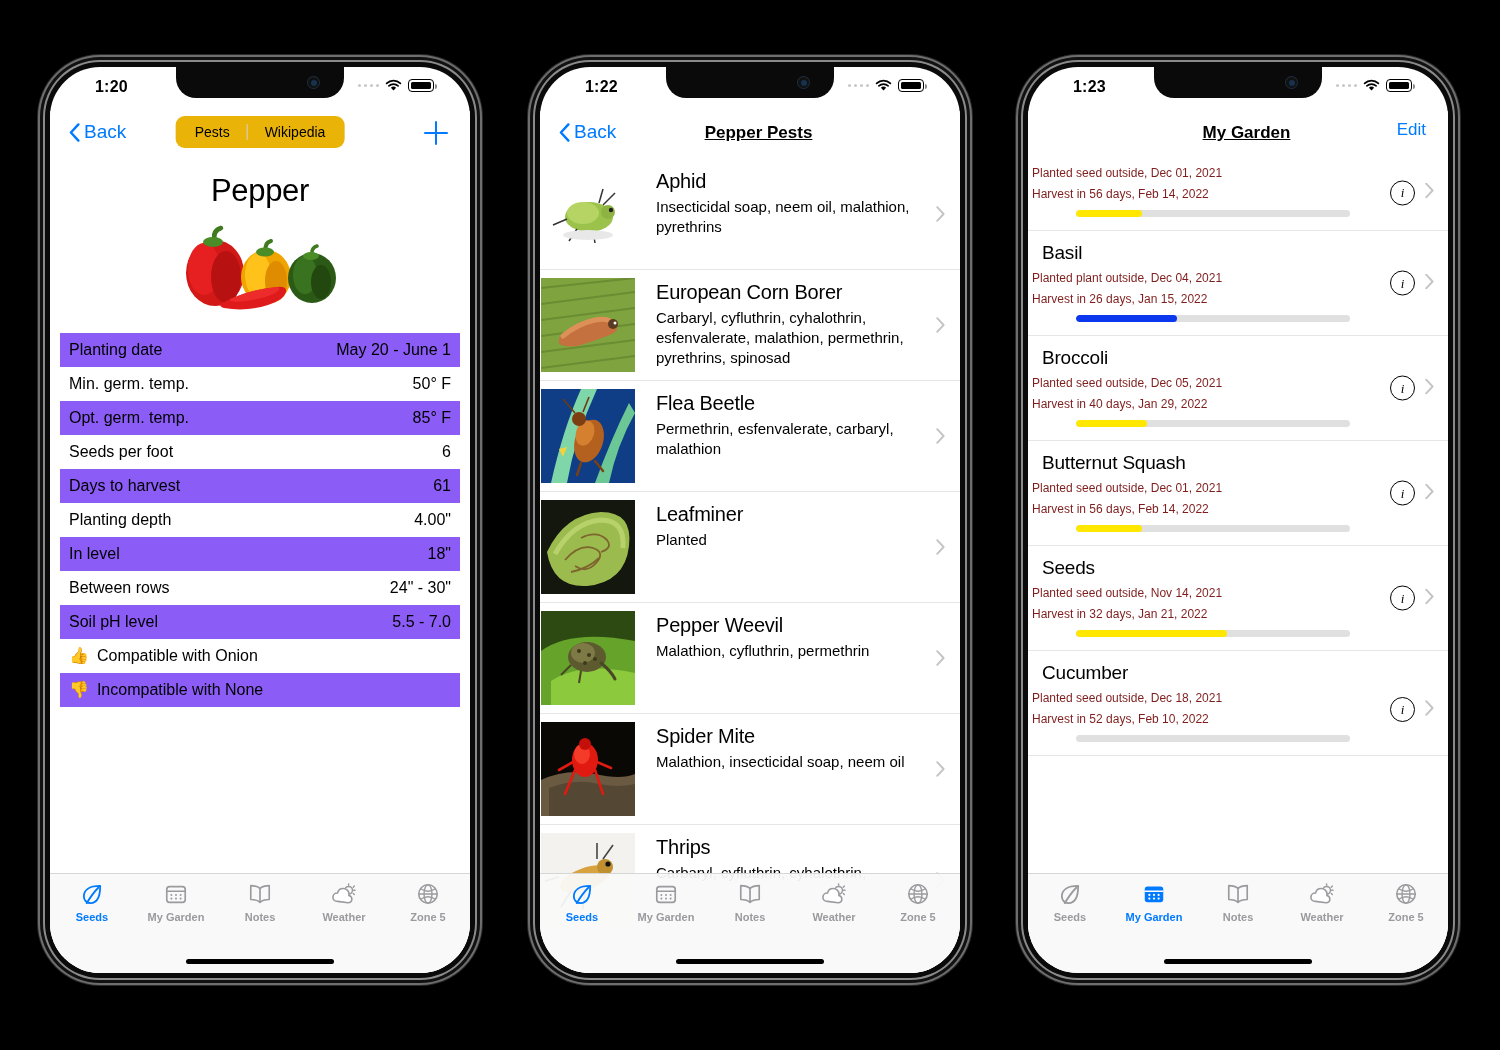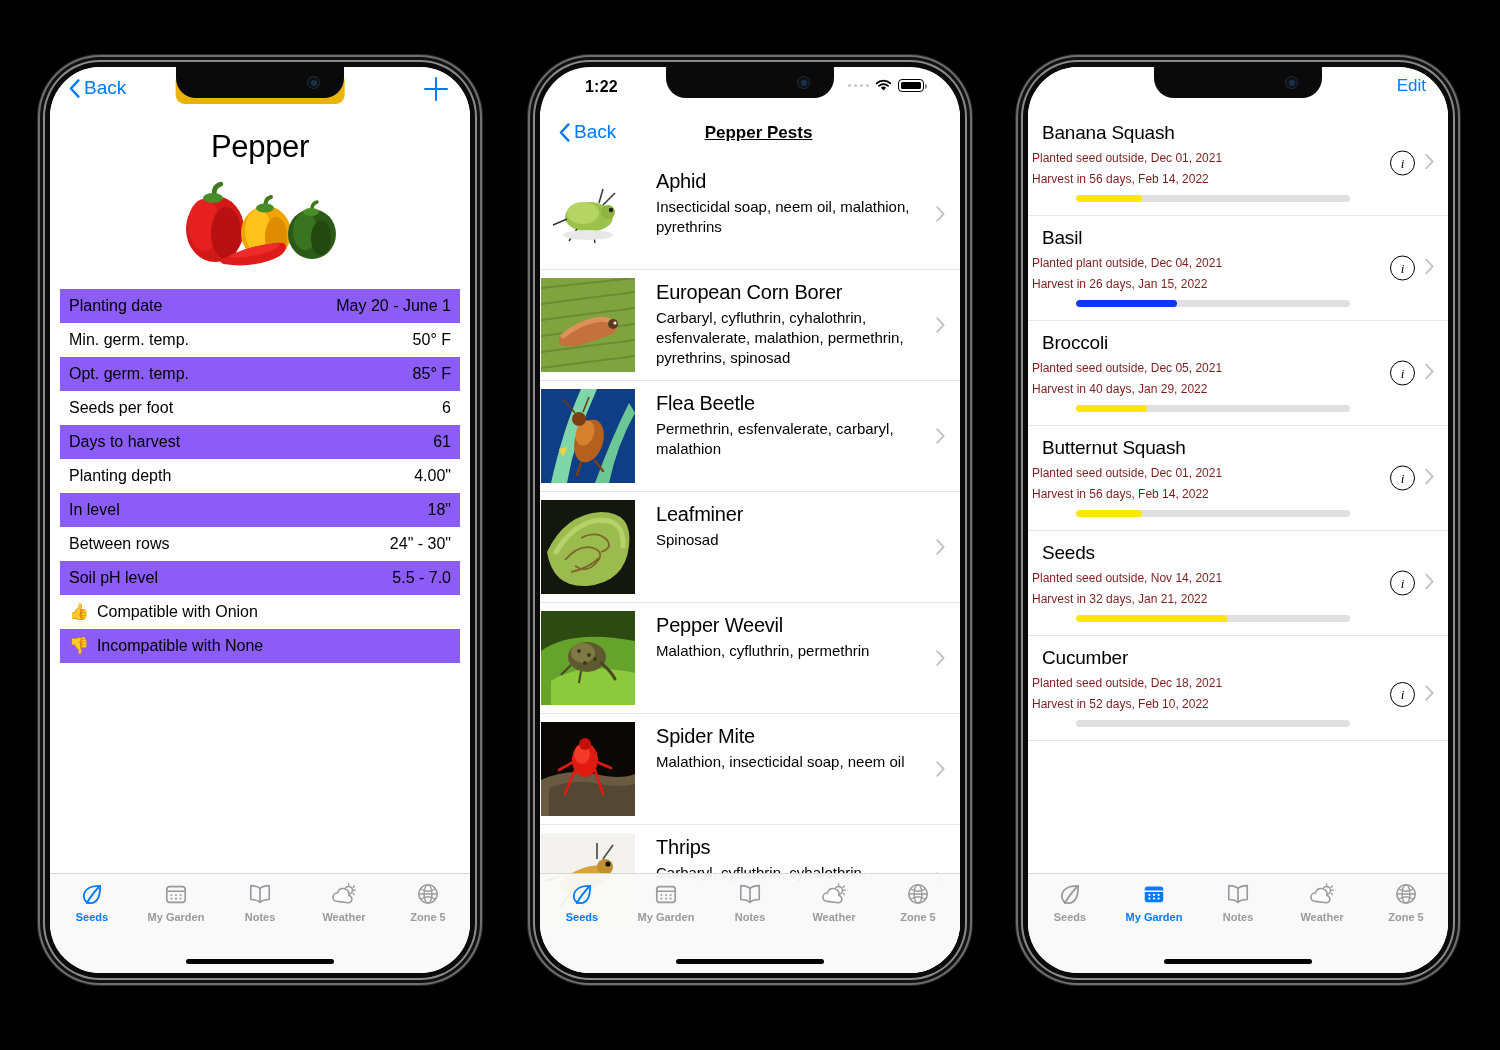--- a/index.html
+++ b/index.html
@@ -116,20 +116,41 @@
 <body>
 
 <div class="stage">
 
   <div class="phone p1">
     <div class="screen">
       <div class="notch">
           <span class="cam"></span>
         </div>
 
+      <div class="statusbar">
+        <div class="st-time">1:20</div>
+        <div class="st-right">
+          <span class="dots">
+              <i></i>
+              <i></i>
+              <i></i>
+              <i></i>
+            </span>
+          <span class="wifi">
+            <svg viewBox="0 0 17 13" width="17" height="13">
+                <path d="M8.5 11.6 5.9 8.8a3.8 3.8 0 0 1 5.2 0z" fill="#000"></path>
+                <path d="M3.9 6.9a6.6 6.6 0 0 1 9.2 0" stroke="#000" stroke-width="1.7" fill="none" stroke-linecap="round"></path>
+                <path d="M1.6 4.4a9.9 9.9 0 0 1 13.8 0" stroke="#000" stroke-width="1.7" fill="none" stroke-linecap="round"></path>
+              </svg>
+          </span>
+          <span class="batt">
+              <i></i>
+            </span>
+        </div>
+      </div>
 
       <div class="navbar">
         <div class="nav-back">
           <span class="chev">
             <svg viewBox="0 0 11 19" width="11" height="19">
                 <path d="M9.4 1.4 1.9 9.5l7.5 8.1" stroke="#007aff" stroke-width="2.4" fill="none" stroke-linecap="round" stroke-linejoin="round"></path>
               </svg>
           </span>
           <span>Back</span>
         </div>
@@ -420,21 +441,21 @@
                   <g stroke="#7a5c2a" stroke-width="1.8" fill="none" opacity=".9">
                     <path d="M24 60 q14 -16 28 -12 q12 4 4 14 q-10 12 -22 4"></path>
                     <path d="M40 38 q16 -8 26 2 q6 8 -6 12"></path>
                     <path d="M30 72 q18 -4 28 -14"></path>
                   </g>
                 </svg>
           </div>
             </div>
           <div class="pest-txt">
             <div class="pest-name">Leafminer</div>
-            <div class="pest-sub">Spinosad</div>
+            <div class="pest-sub">Planted</div>
           </div>
           <div class="pest-chev">
               <svg viewBox="0 0 9 16" width="9" height="16">
                 <path d="M1.2 1.2 7.6 8l-6.4 6.8" stroke="#c4c4c6" stroke-width="1.9" fill="none" stroke-linecap="round" stroke-linejoin="round"></path>
               </svg>
             </div>
         </div>
 
         <div class="pest-row">
           <div class="pest-thumb">
@@ -598,30 +619,50 @@
       <div class="homebar"></div>
     </div>
   </div>
 
   <div class="phone p3">
     <div class="screen">
       <div class="notch">
           <span class="cam"></span>
         </div>
 
+      <div class="statusbar">
+        <div class="st-time">1:23</div>
+        <div class="st-right">
+          <span class="dots">
+              <i></i>
+              <i></i>
+              <i></i>
+              <i></i>
+            </span>
+          <span class="wifi">
+            <svg viewBox="0 0 17 13" width="17" height="13">
+                <path d="M8.5 11.6 5.9 8.8a3.8 3.8 0 0 1 5.2 0z" fill="#000"></path>
+                <path d="M3.9 6.9a6.6 6.6 0 0 1 9.2 0" stroke="#000" stroke-width="1.7" fill="none" stroke-linecap="round"></path>
+                <path d="M1.6 4.4a9.9 9.9 0 0 1 13.8 0" stroke="#000" stroke-width="1.7" fill="none" stroke-linecap="round"></path>
+              </svg>
+          </span>
+          <span class="batt">
+              <i></i>
+            </span>
+        </div>
+      </div>
 
       <div class="navbar" style="height:44px;">
         <div class="nav-title">My Garden</div>
         <div class="nav-right">Edit</div>
       </div>
 
       <div class="gardenbody">
 
         <div class="g-row">
-          <div class="g-name">Banana Squash</div>
           <div class="g-line">Planted seed outside, Dec 01, 2021</div>
           <div class="g-line">Harvest in 56 days, Feb 14, 2022</div>
           <div class="g-track">
               <div class="g-fill" style="width: 24%; background: rgb(255, 231, 0);"></div>
             </div>
           <div class="g-side">
             <span class="i-icon">i</span>
             <span class="g-chev"><svg viewBox="0 0 9 16" width="9" height="16">
                   <path d="M1.2 1.2 7.6 8l-6.4 6.8" stroke="#c4c4c6" stroke-width="1.9" fill="none" stroke-linecap="round" stroke-linejoin="round"></path>
                 </svg></span>

